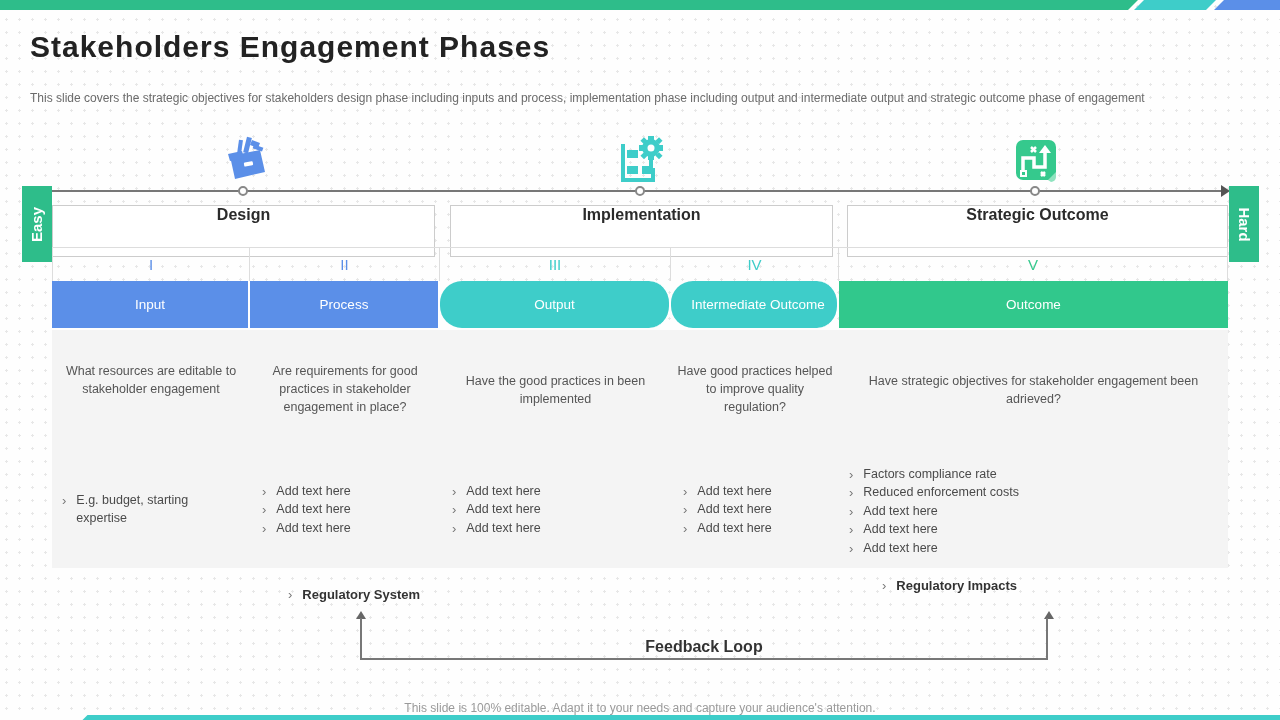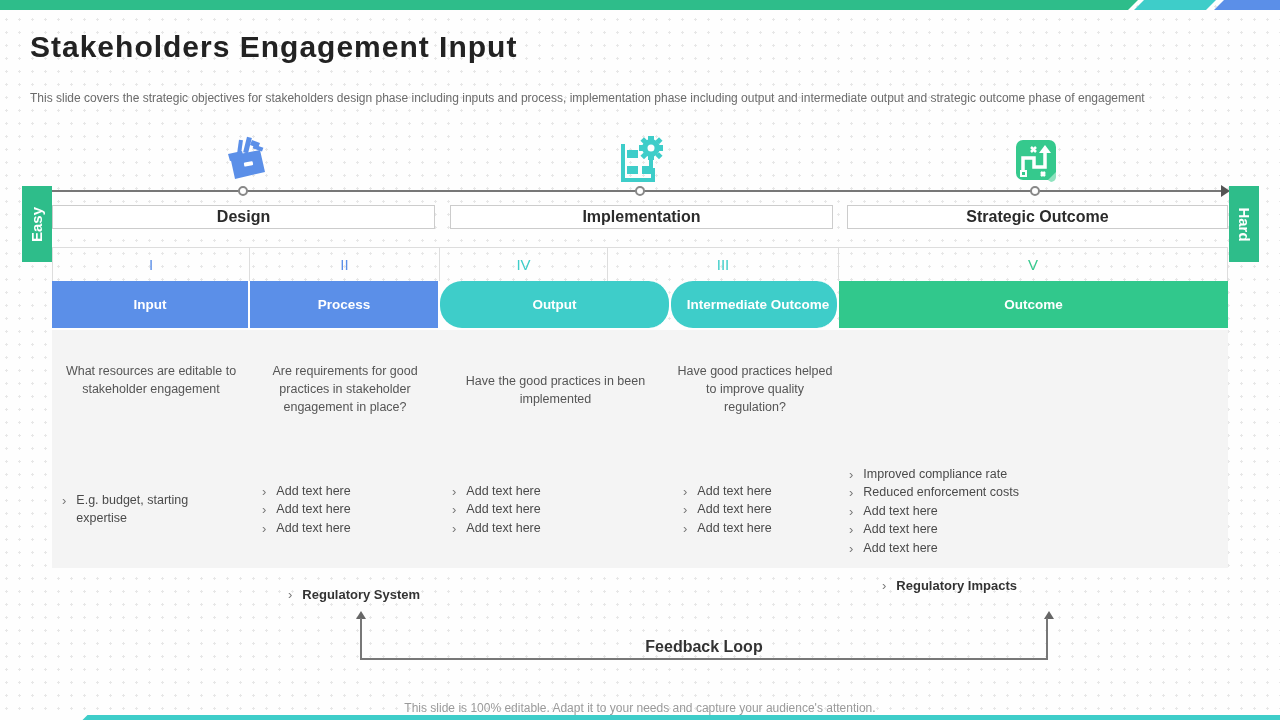--- a/index.html
+++ b/index.html
@@ -36,37 +36,37 @@
 
   
   .side-tab { position:absolute; top:186px; width:30px; height:76px; background:#2ebd8a;
     display:flex; align-items:center; justify-content:center; color:#fff; font-weight:bold; font-size:15px; }
   .tab-easy { left:22px; }
   .tab-easy span { transform:rotate(-90deg); white-space:nowrap; }
   .tab-hard { left:1229px; }
   .tab-hard span { transform:rotate(90deg); white-space:nowrap; }
 
   
-  .phase-box { position:absolute; top:205px; height:24px; background:#fff; border:1px solid #ccc;
-    display:flex; align-items:center; justify-content:center; font-size:16px; font-weight:bold; color:#2b2b2b; }
+  .phase-box { position:absolute; top:205px; height:52px; background:#fff; border:1px solid #ccc;
+    display:flex; justify-content:center; font-size:16px; font-weight:bold; color:#2b2b2b; }
   .phase-design { left:52px; width:383px; }
   .phase-impl   { left:450px; width:383px; }
   .phase-strat  { left:847px; width:381px; }
 
   
   .numeral-row { position:absolute; left:52px; top:247px; width:1176px; height:34px; display:flex; border-top:1px solid #ddd; }
   .numeral-cell { display:flex; align-items:center; justify-content:center; font-size:15px; border-right:1px solid #ddd; }
   .numeral-cell:first-child { border-left:1px solid #ddd; }
   .nc-1 { width:198px; } .nc-2 { width:190px; } .nc-3 { width:231px; } .nc-4 { width:168px; } .nc-5 { width:389px; }
   .num-blue { color:#5b8fe8; } .num-teal { color:#3ecdc9; } .num-green { color:#35c98d; }
 
   
   .header-row { position:absolute; left:52px; top:281px; width:1176px; height:47px; display:flex; }
   .header-cell { display:flex; align-items:center; justify-content:center; text-align:right;
-    color:#fff; font-size:13.5px; font-weight:bold; line-height:1.3; border-right:2px solid #fff; }
+    color:#fff; font-size:13.5px; font-weight:normal; line-height:1.3; border-right:2px solid #fff; }
   .header-cell:last-child { border-right:none; }
   .hc-1 { width:198px; } .hc-2 { width:190px; } .hc-3 { width:231px; } .hc-4 { width:168px;padding-left:8px; } .hc-5 { width:389px; }
   .hdr-blue { background:#5b8fe8; } .hdr-teal { background:#3ecdc9;border-radius:22px; } .hdr-green { background:#31c88c; }
 
   
   .body-block { position:absolute; left:52px; top:330px; width:1176px; height:238px; background:#f4f4f4; }
   .col { position:absolute; top:0; height:238px; }
   .col-1 { left:0; width:198px; } .col-2 { left:198px; width:190px; }
   .col-3 { left:388px; width:231px; } .col-4 { left:619px; width:168px; } .col-5 { left:787px; width:389px; }
   .col-desc { position:absolute; top:32px; left:6px; right:6px; text-align:center;
@@ -100,21 +100,21 @@
 <body>
 
 <div class="slide">
 
   <div class="topbar">
     <div class="seg seg-green"></div>
     <div class="seg seg-teal"></div>
     <div class="seg seg-blue"></div>
   </div>
 
-  <h1 class="title">Stakeholders Engagement Input</h1>
+  <h1 class="title">Stakeholders Engagement Phases</h1>
   <p class="subtitle">This slide covers the strategic objectives for stakeholders design phase including inputs and process, implementation phase including output and intermediate output and strategic outcome phase of engagement</p>
 
   <div class="phase-icon icon-1">
     <svg width="54" height="52" viewBox="0 0 54 52">
       <g fill="#5b8fe8">
         <rect x="22" y="6" width="4" height="14" transform="rotate(8 24 13)"></rect>
         <rect x="29" y="3" width="5" height="16" transform="rotate(14 31 11)"></rect>
         <path d="M36 6 l8 3 -2 5 -8 -3 z"></path>
         <rect x="37" y="12" width="10" height="4" transform="rotate(20 42 14)"></rect>
         <path d="M14 22 L44 16 L49 38 L19 45 Z"></path>
@@ -182,22 +182,22 @@
   <div class="phase-box phase-impl">
       <span>Implementation</span>
     </div>
   <div class="phase-box phase-strat">
       <span>Strategic Outcome</span>
     </div>
 
   <div class="numeral-row">
     <div class="numeral-cell nc-1 num-blue">I</div>
     <div class="numeral-cell nc-2 num-blue">II</div>
+    <div class="numeral-cell nc-3 num-teal">III</div>
     <div class="numeral-cell nc-4 num-teal">IV</div>
-    <div class="numeral-cell nc-3 num-teal">III</div>
     <div class="numeral-cell nc-5 num-green">V</div>
   </div>
 
   <div class="header-row">
     <div class="header-cell hc-1 hdr-blue">Input</div>
     <div class="header-cell hc-2 hdr-blue">Process</div>
     <div class="header-cell hc-3 hdr-teal">Output</div>
     <div class="header-cell hc-4 hdr-teal">Intermediate Outcome</div>
     <div class="header-cell hc-5 hdr-green">Outcome</div>
   </div>
@@ -257,24 +257,25 @@
             <span class="chev">›</span>
             <span>Add text here</span>
           </li>
         <li>
             <span class="chev">›</span>
             <span>Add text here</span>
           </li>
       </ul>
     </div>
     <div class="col col-5">
-      <ul class="bullets">
-        <li>
-            <span class="chev">›</span>
-            <span>Improved compliance rate</span>
+      <div class="col-desc">Have strategic objectives for stakeholder engagement been adrieved?</div>
+      <ul class="bullets">
+        <li>
+            <span class="chev">›</span>
+            <span>Factors compliance rate</span>
           </li>
         <li>
             <span class="chev">›</span>
             <span>Reduced enforcement costs</span>
           </li>
         <li>
             <span class="chev">›</span>
             <span>Add text here</span>
           </li>
         <li>

